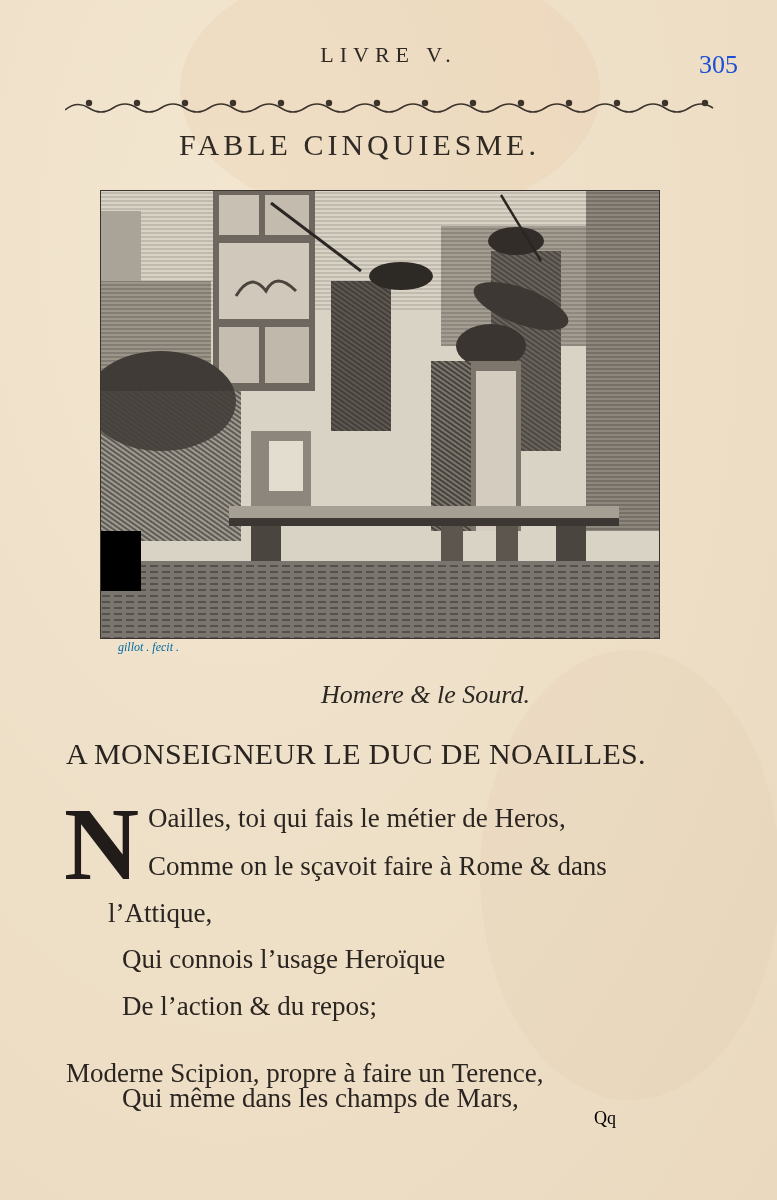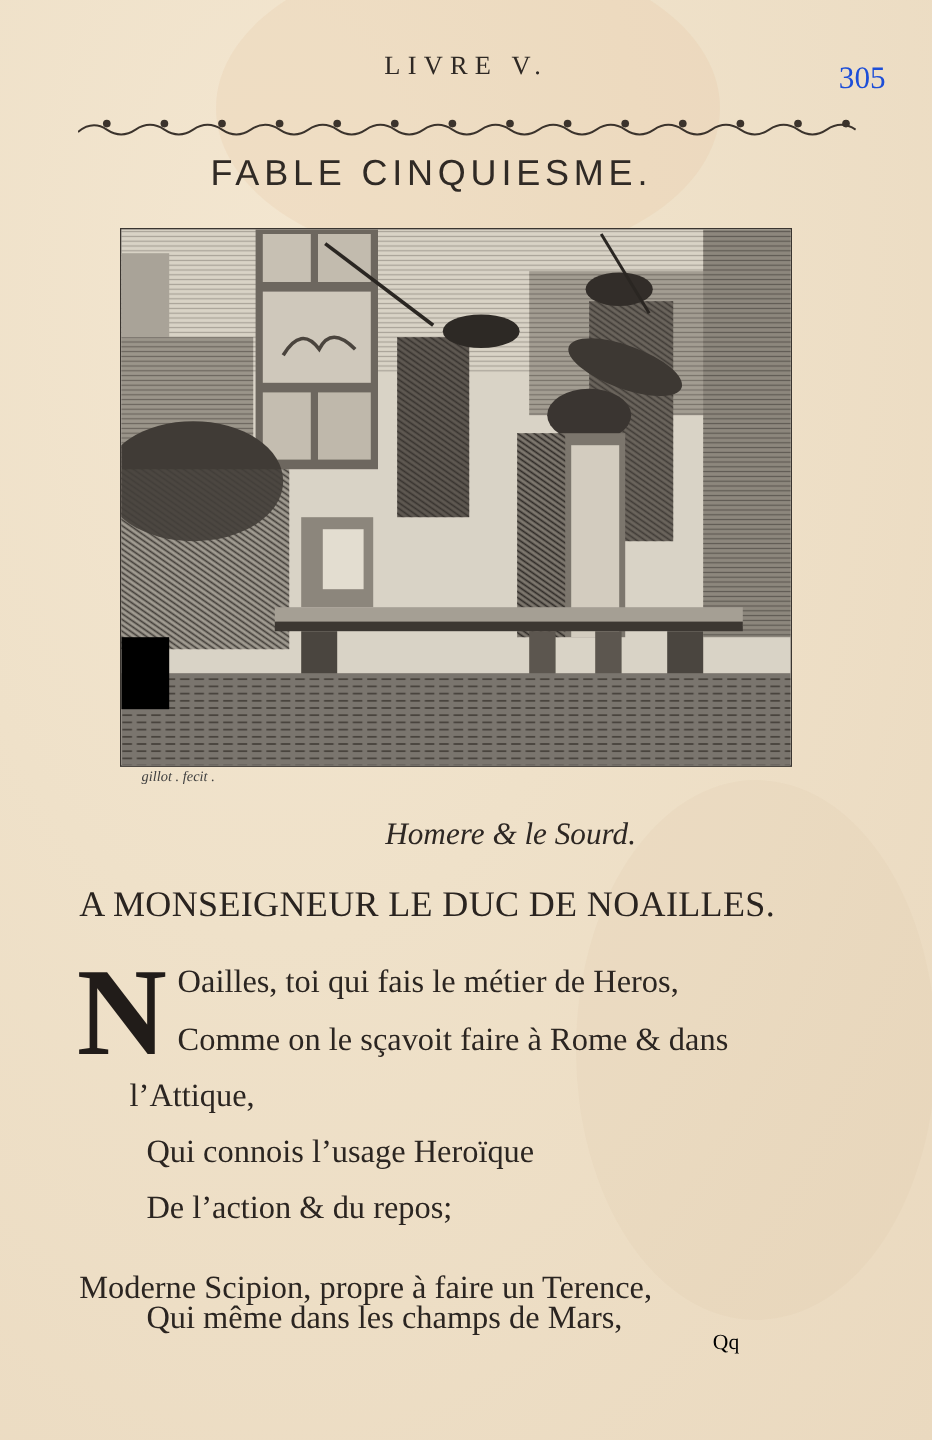--- a/index.html
+++ b/index.html
@@ -20,31 +20,31 @@
     position:absolute; top:50px; left:672px; font-size:26px; color:#1d4ed8;
     font-family:"Liberation Serif", serif;
     margin-left:27px;
   }
   .ornament {
     position:absolute; top:96px; left:65px; width:650px; height:20px;
   }
   .fable-title {
     position:absolute; top:128px; left:0; width:719px; text-align:center;
     font-size:30px; letter-spacing:4px; color:#302a25;
-    font-family:Liberation Sans, sans-serif;
+    font-family:Liberation Serif, serif;
   }
   .engraving {
     position:absolute; top:190px; left:100px; width:558px; height:447px;
     background:#8d8880; overflow:hidden;
     border:1px solid #3a3530;
   }
   .engraving svg { display:block; }
   .signature {
     position:absolute; top:640px; left:118px; font-size:12px; font-style:italic;
-    color:#404040; font-family:"Liberation Serif", serif;
+    color:#0369a1; font-family:"Liberation Serif", serif;
   }
   .caption {
     position:absolute; top:680px; left:0; width:777px; text-align:center;
     font-size:26px; font-style:italic; color:#2d2723;
     font-family:"Liberation Serif", serif;
     margin-left:37px;
   }
   .dedication {
     position:absolute; top:737px; left:66px; width:690px;
     font-size:30px; color:#2a2420; letter-spacing:0.3px;

